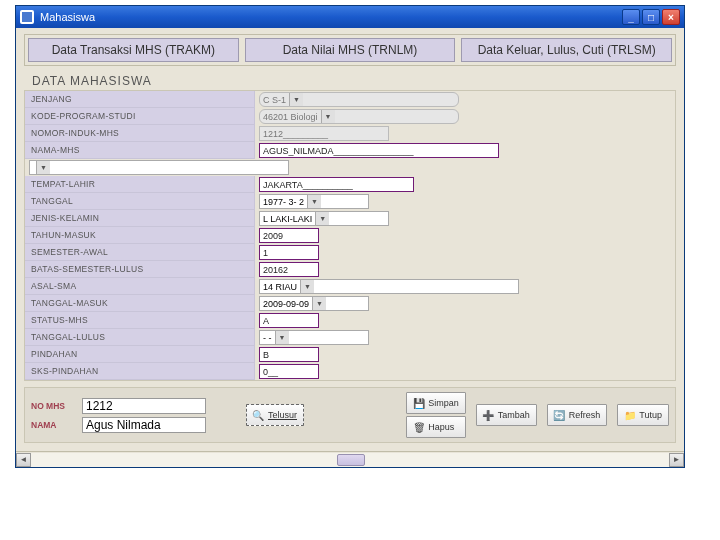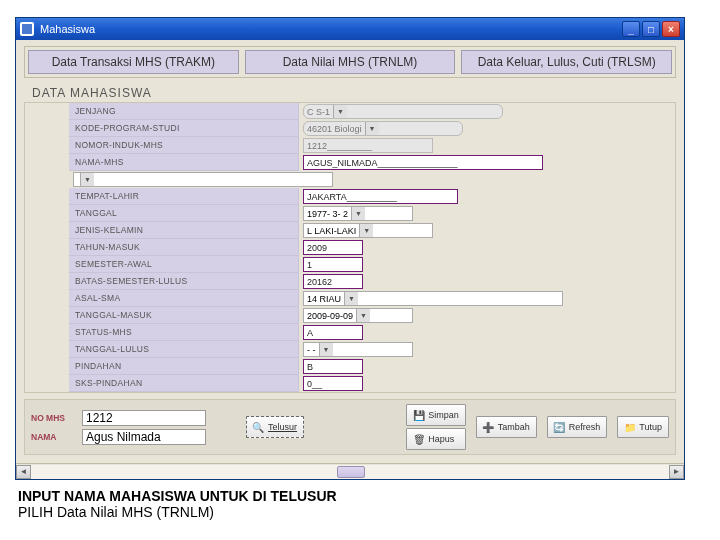--- a/index.html
+++ b/index.html
@@ -1,29 +1,29 @@
 <!DOCTYPE html>
 <html><head>
 <meta charset="utf-8">
 <style>
   * { box-sizing: border-box; margin: 0; padding: 0; }
   body { font-family: Tahoma, Arial, sans-serif; font-size: 10px; background: #fff; }
   .screenshot { width: 720px; height: 540px; position: relative; }
-  .window { position: absolute; left: 15px; top: 5px; width: 670px; border: 1px solid #0a3a7a; background: #701a75; margin-top: 12px; }
+  .window { position: absolute; left: 15px; top: 5px; width: 670px; border: 1px solid #0a3a7a; background: #701a75; }
   .titlebar { height: 22px; background: linear-gradient(to bottom,#3a7ae0 0%,#1a5acc 50%,#1048b0 100%); display: flex; align-items: center; padding: 0 4px; color: #fff; font-size: 11px; }
   .titlebar .icon { width: 14px; height: 14px; background: #fff; border-radius: 2px; margin-right: 6px; display:flex;align-items:center;justify-content:center;}
   .titlebar .title { flex: 1; }
   .winbtns { display: flex; gap: 2px; }
   .winbtn { width: 18px; height: 16px; background: linear-gradient(to bottom,#5a8ef0,#2a5acc); border: 1px solid #0a3a8a; border-radius: 2px; display: flex; align-items: center; justify-content: center; color: #fff; font-size: 10px; font-weight: bold; }
   .winbtn.close { background: linear-gradient(to bottom,#f08070,#d04030); border-color:#a02020;}
   .app-body { background: #e8e4d8; padding: 6px 8px 8px 8px; }
   .tabs { display: flex; gap: 6px; margin-bottom: 8px; background:#e8e4d8; border:1px solid #c0bca8; padding:3px;}
   .tab { flex: 1; background: #d5d0e5; border: 1px solid #9e9ab0; padding: 4px 6px; text-align: center; font-size: 12px; color: #333; }
   .section-title { font-size: 12px; color: #555; letter-spacing: 1px; margin: 4px 0 2px 8px; }
-  .form-area { border: 1px solid #cac6b4; background: #e8e4d8; padding-left: 44px; }
+  .form-area { border: 1px solid #cac6b4; background: #e8e4d8; }
   .row { display: flex; align-items: stretch; height: 17px; }
   .row .label { width: 230px; background: #d5d0e5; border-bottom: 1px solid #c8c4d8; border-right: 1px solid #c8c4d8; padding: 2px 6px; font-size: 8.5px; color: #555; letter-spacing: 0.3px; display:flex; align-items:center;}
   .row .field { flex: 1; padding: 0 4px; display: flex; align-items: center; }
   .txt { height: 15px; border: 1px solid #701a75; background: #fff; font-size: 9px; padding: 1px 3px; color: #222; }
   .txt.readonly { background: #e6e6e6; color:#777; border-color:#bbb;}
   .sel { display: inline-flex; align-items:center; height:15px; border:1px solid #aaa; background:#fff; font-size:9px; position:relative;}
   .sel.readonly{background:#e6e6e6;color:#777;border-color:#bbb;border-radius:6px;}
   .sel span{padding:1px 3px;}
   .sel .dd { width:14px; height:13px; background:#e0e0e0; border-left:1px solid #aaa; display:flex;align-items:center;justify-content:center; font-size:7px;color:#555;}
   .bottom-bar { margin-top: 6px; background: #e0dcd0; border: 1px solid #cac6b4; padding: 4px 6px; display: flex; align-items: center; gap:10px;}
@@ -75,21 +75,21 @@
             <div class="field">
               <div class="sel readonly" style="width:200px">
                 <span>C S-1</span>
                 <div class="dd">▼</div>
               </div>
             </div>
           </div>
         <div class="row">
             <div class="label">KODE-PROGRAM-STUDI</div>
             <div class="field">
-              <div class="sel readonly" style="width:160px">
+              <div class="sel readonly" style="width:200px">
                 <span>46201 Biologi</span>
                 <div class="dd">▼</div>
               </div>
             </div>
           </div>
         <div class="row">
             <div class="label">NOMOR-INDUK-MHS</div>
             <div class="field">
               <input class="txt readonly" style="width: 130px;" value="1212_________">
             </div>
@@ -240,17 +240,13 @@
     </div>
     <div class="scrollbar-bottom">
       <div class="scroll-arrow">◄</div>
       <div class="scroll-track">
           <div class="scroll-thumb"></div>
         </div>
       <div class="scroll-arrow">►</div>
     </div>
   </div>
 
-  <div class="caption">
-    <div class="line1">INPUT NAMA MAHASISWA UNTUK DI TELUSUR</div>
-    <div>PILIH Data Nilai MHS (TRNLM)</div>
-  </div>
 </div>
 
 </body></html>

